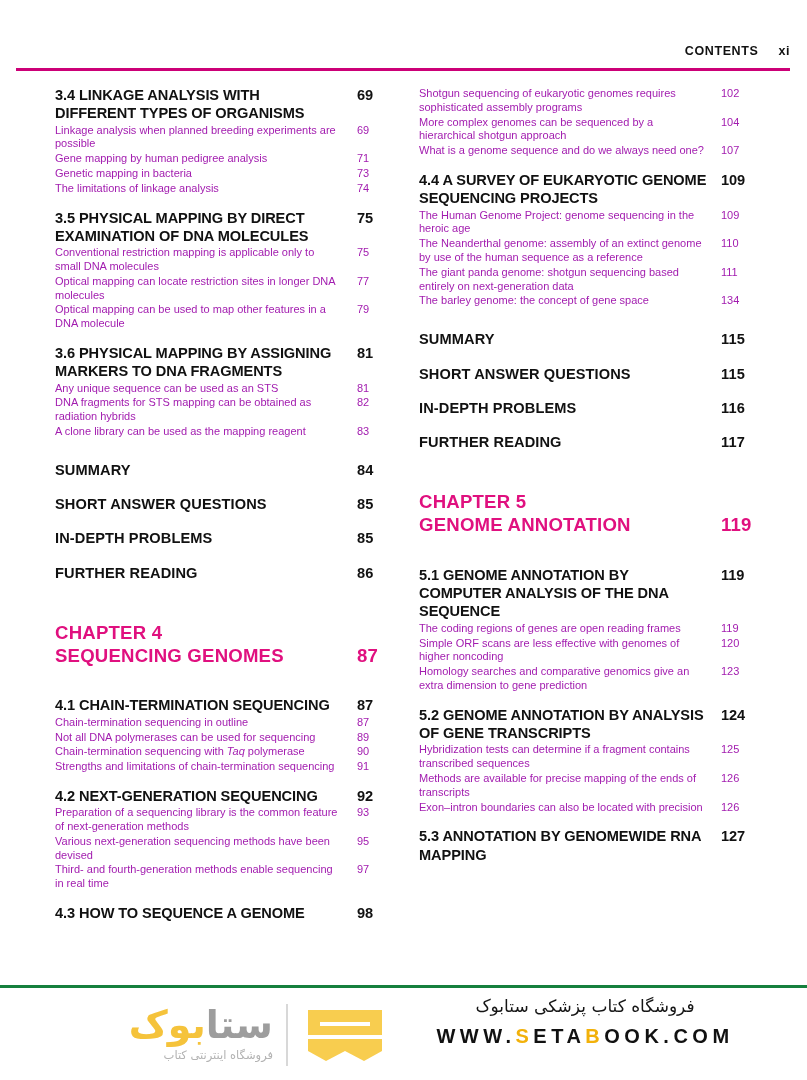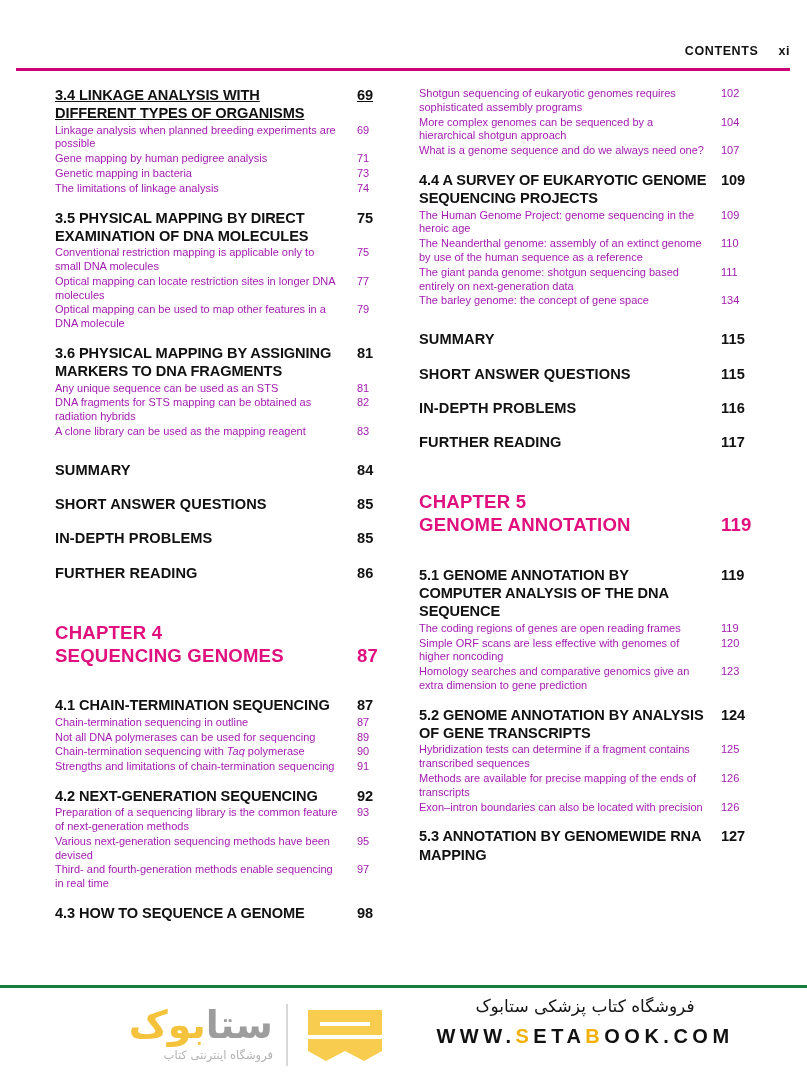--- a/index.html
+++ b/index.html
@@ -65,21 +65,21 @@
   }
 
   
   .section-head {
     font-weight: bold;
     font-size: 14.6px;
     letter-spacing: -0.1px;
     margin-top: 13px;
     color: #111;
   }
-  .section-head:first-child { margin-top: 0; text-decoration: underline; }
+  .section-head:first-child { margin-top: 0; }
   .section-head .pg { font-weight: bold; }
   .section-head .txt { padding-right: 4px; }
 
   
   .sub-entry {
     font-size: 11px;
     font-weight: normal;
     margin-top: 1px;
     color: #a21caf;
   }

